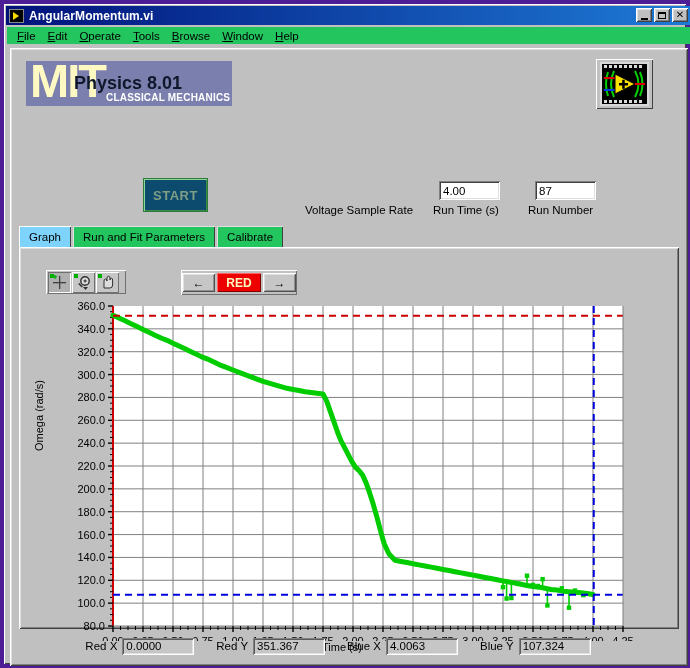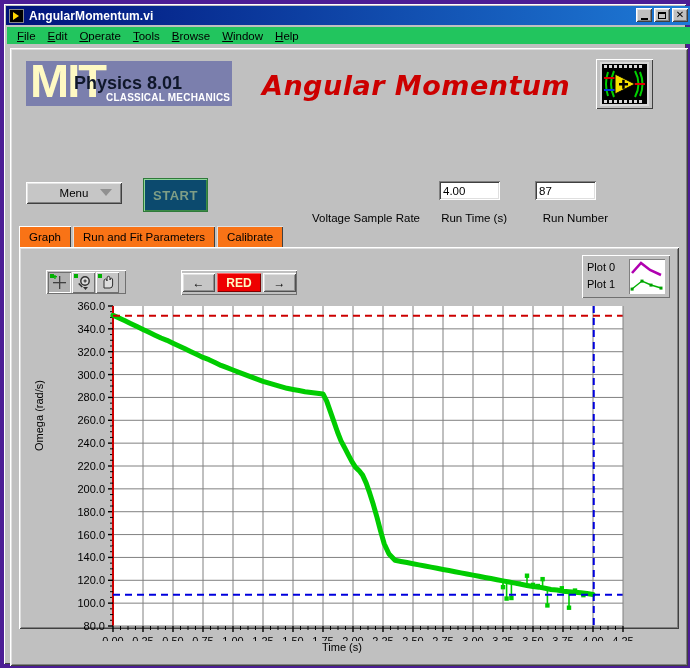--- a/index.html
+++ b/index.html
@@ -93,36 +93,36 @@
 
   .rate-ctl{position:absolute;left:303px;top:134px;width:99px;height:20px;
     background:#c6c6c6;
     box-shadow:inset 1px 1px 0 #fff, inset -1px -1px 0 #404040,
                inset 2px 2px 0 #e4e4e4, inset -2px -2px 0 #808080;
     display:flex;align-items:center;justify-content:center;
     font-size:11.5px;color:#000;cursor:default;}
   .rate-ctl .arrow{position:absolute;right:8px;top:6px;width:0;height:0;
     border-left:5px solid transparent;border-right:5px solid transparent;
     border-top:6px solid #909090;}
-  .lbl-under{position:absolute;font-size:11.5px;color:#000;text-align:right;margin-top:8px;}
+  .lbl-under{position:absolute;font-size:11.5px;color:#000;text-align:left;}
 
   .numfield{position:absolute;background:#ffffff;
     box-shadow:inset 1px 1px 0 #808080, inset -1px -1px 0 #ffffff,
                inset 2px 2px 0 #404040, inset -2px -2px 0 #dfdfdf;
     font-size:11.5px;color:#000;padding-left:4px;
     display:flex;align-items:center;box-sizing:border-box;}
 
   
   .tabs{position:absolute;left:9px;top:178px;height:22px;display:flex;}
   .tab{height:21px;padding:0 10px;display:flex;align-items:center;
     font-size:11.5px;color:#000;cursor:default;margin-right:2px;
-    background:#f97316;
+    background:#7dd3fc;
     box-shadow:inset 1px 1px 0 #fff, inset -1px 0 0 #404040;
     border-bottom:none;}
-  .tab.inactive{background:#f97316;
+  .tab.inactive{background:#22c55e;
     box-shadow:inset 1px 1px 0 #e0e0e0, inset -1px 0 0 #404040;}
 
   .tabbody{position:absolute;left:9px;top:199px;width:660px;height:382px;
     background:#c0c0c0;
     box-shadow:inset 1px 1px 0 #ffffff, inset -1px -1px 0 #404040,
                inset 2px 2px 0 #dfdfdf, inset -2px -2px 0 #808080;}
 
   
   .palette{position:absolute;left:36px;top:222px;width:78px;height:24px;
     background:#c0c0c0;
@@ -214,21 +214,20 @@
   </div>
 
   <div class="panel">
 
     <div class="mitlogo">
       <div class="mit-letters">MIT</div>
       <div class="mit-phys">Physics 8.01</div>
       <div class="mit-cm">CLASSICAL MECHANICS</div>
     </div>
 
-    <div class="headtitle">Angular Momentum</div>
 
     <div class="lvicon">
       <div class="inner">
         <svg width="45" height="40" viewBox="0 0 45 40">
           <rect x="0" y="0" width="45" height="40" fill="#000"></rect>
           <g fill="#d8d8d8">
             <rect x="2" y="1" width="3" height="3"></rect>
               <rect x="7" y="1" width="3" height="3"></rect>
             <rect x="12" y="1" width="3" height="3"></rect>
               <rect x="17" y="1" width="3" height="3"></rect>
@@ -252,24 +251,20 @@
           <rect x="2" y="13" width="12" height="2" fill="#e00000"></rect>
           <rect x="2" y="25" width="12" height="2" fill="#0040e0"></rect>
           <rect x="31" y="19" width="12" height="2" fill="#e00000"></rect>
           <polygon points="13,10 13,30 33,20" fill="#f5e000" stroke="#000" stroke-width="1"></polygon>
           <rect x="17" y="19" width="9" height="2.5" fill="#000"></rect>
           <rect x="20.2" y="15.8" width="2.5" height="9" fill="#000"></rect>
         </svg>
       </div>
     </div>
 
-    <div class="menu-ctl">
-      <span>Menu</span>
-      <span class="arrow"></span>
-    </div>
 
     <div class="start-btn">START</div>
 
     <div class="lbl-under" style="left:295px;top:156px;width:115px;">Voltage Sample Rate</div>
 
     <div class="numfield" style="left:429px;top:133px;width:61px;height:19px;">4.00</div>
     <div class="lbl-under" style="left:423px;top:156px;width:74px;">Run Time (s)</div>
 
     <div class="numfield" style="left:525px;top:133px;width:61px;height:19px;">87</div>
     <div class="lbl-under" style="left:518px;top:156px;width:80px;">Run Number</div>
@@ -309,34 +304,20 @@
         </svg>
       </div>
     </div>
 
     <div class="curnav">
       <div class="cbtn">←</div>
       <div class="cbtn red">RED</div>
       <div class="cbtn">→</div>
     </div>
 
-    <div class="legend">
-      <div class="lrow" style="top:6px;">Plot 0</div>
-      <div class="lrow" style="top:23px;">Plot 1</div>
-      <div class="lbox">
-        <svg width="36" height="35" viewBox="0 0 36 35">
-          <polyline points="3,14 12,4 21,11 32,16" stroke="#b000b0" stroke-width="2.6" fill="none"></polyline>
-          <polyline points="3,30 13,22 22,26 32,29" stroke="#00b000" stroke-width="1.4" fill="none"></polyline>
-          <rect x="1.6" y="28.6" width="3" height="3" fill="#00a000"></rect>
-          <rect x="11.5" y="20.6" width="3" height="3" fill="#00a000"></rect>
-          <rect x="20.5" y="24.6" width="3" height="3" fill="#00a000"></rect>
-          <rect x="30.5" y="27.6" width="3" height="3" fill="#00a000"></rect>
-        </svg>
-      </div>
-    </div>
 
     <div class="plotwrap">
       <div class="ylabel">Omega (rad/s)</div>
       <div class="xlabel">Time (s)</div>
       <svg class="plotsvg" id="chart-svg" width="610" height="340">
           <rect x="76" y="5" width="510" height="320" fill="#ffffff"></rect>
           <line x1="106" y1="5" x2="106" y2="325" stroke="#808080" stroke-width="1"></line>
           <line x1="136" y1="5" x2="136" y2="325" stroke="#808080" stroke-width="1"></line>
           <line x1="166" y1="5" x2="166" y2="325" stroke="#808080" stroke-width="1"></line>
           <line x1="196" y1="5" x2="196" y2="325" stroke="#808080" stroke-width="1"></line>
@@ -554,15 +535,25 @@
           <line x1="546.4" y1="291.8571428571429" x2="546.4" y2="294.14285714285717" stroke="#00cc00" stroke-width="1.6"></line>
           <rect x="544.1999999999999" y="291.9428571428572" width="4.4" height="4.4" fill="#00cc00"></rect>
           <line x1="76" y1="14.866285714285693" x2="586" y2="14.866285714285693" stroke="#cc0000" stroke-width="2" stroke-dasharray="7,5"></line>
           <line x1="76" y1="5" x2="76" y2="325" stroke="#cc0000" stroke-width="2" stroke-dasharray="7,5"></line>
           <line x1="76" y1="293.77257142857144" x2="586" y2="293.77257142857144" stroke="#0000dd" stroke-width="2" stroke-dasharray="7,5"></line>
           <line x1="556.7560000000001" y1="5" x2="556.7560000000001" y2="325" stroke="#0000dd" stroke-width="2" stroke-dasharray="7,5"></line>
           <line x1="586" y1="5" x2="586" y2="325" stroke="#808080" stroke-width="1"></line>
         </svg>
     </div>
 
+    <div class="readouts">
+      <span class="ro-lbl">Red X</span>
+      <span class="ro-val">0.0000</span>
+      <span class="ro-lbl">Red Y</span>
+      <span class="ro-val">351.367</span>
+      <span class="ro-lbl">Blue X</span>
+      <span class="ro-val">4.0063</span>
+      <span class="ro-lbl">Blue Y</span>
+      <span class="ro-val">107.324</span>
+    </div>
 
   </div>
 </div>
 
 </body></html>

